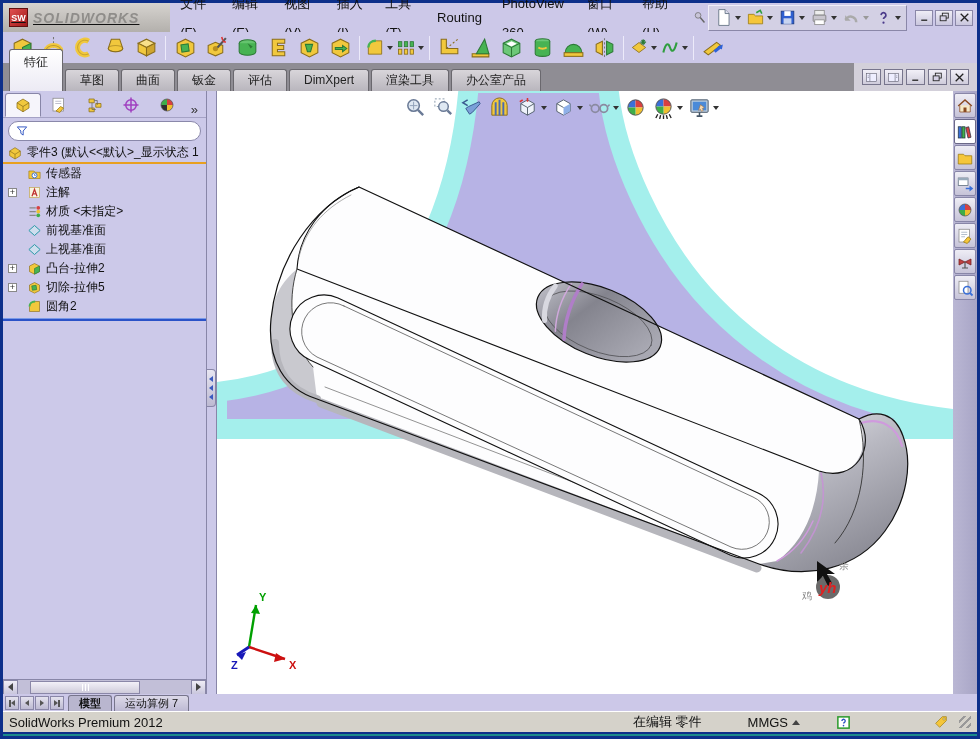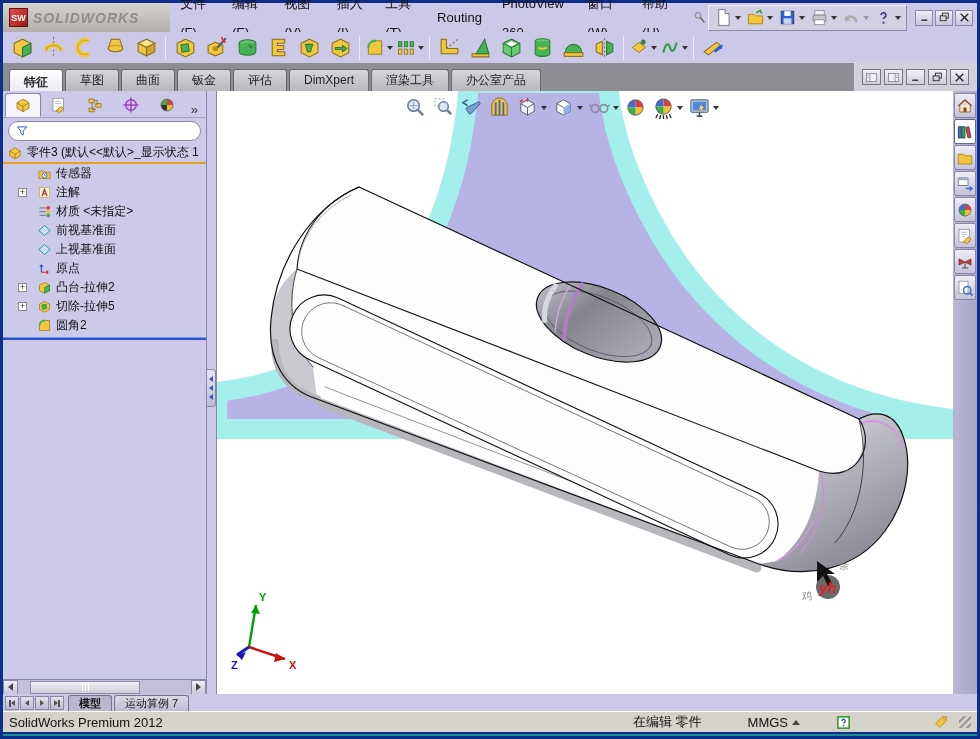--- a/index.html
+++ b/index.html
@@ -2,55 +2,55 @@
 <html><head>
 <meta charset="utf-8">
 <style>
   html,body{margin:0;padding:0;background:#555;}
   *{box-sizing:border-box;}
   #win{position:relative;width:980px;height:739px;background:#0d2f8a;padding:3px 3px 0 3px;
        font-family:"Liberation Sans","DejaVu Sans",sans-serif;font-size:13px;color:#111;overflow:hidden;}
   .row{width:974px;position:relative;}
   
   .menubar{height:29px;background:#ccc8e8;display:flex;align-items:center;}
-  .logo{width:198px;height:29px;background:linear-gradient(#d6d3cf,#b3b0ac);display:flex;align-items:center;gap:5px;padding-left:6px;}
+  .logo{width:198px;height:29px;background:linear-gradient(#d6d3cf,#b3b0ac);display:flex;align-items:center;gap:5px;padding-left:6px;text-decoration:underline;}
   .logocube{width:19px;height:19px;background:linear-gradient(135deg,#e05050,#a01818);border:1px solid #601010;
             color:#fff;font-size:9px;font-weight:bold;display:flex;align-items:center;justify-content:center;}
   .logotext{font-weight:bold;font-style:italic;color:#8f8d8a;letter-spacing:1px;font-size:14px;}
   .menus{display:flex;align-items:center;height:100%;}
   .menuitem{padding:0 10px;line-height:29px;cursor:default;}
   .stdtb{margin-left:auto;display:flex;align-items:center;gap:1px;background:#d3d0e4;border:1px solid;border-color:#f0eef8 #8a87a8 #8a87a8 #f0eef8;height:26px;padding:0 3px;}
   .tbtn{display:flex;align-items:center;padding:1px 2px;}
   .caret{width:0;height:0;border-left:3px solid transparent;border-right:3px solid transparent;border-top:4px solid #333;margin-left:2px;}
   .caret.dis{border-top-color:#999;}
   .winctl{display:flex;gap:2px;margin:0 4px 0 8px;}
   .winbtn{width:18px;height:16px;background:linear-gradient(#efedf6,#c9c6dd);border:1px solid #8a87a8;display:flex;align-items:center;justify-content:center;}
   
   .ftbrow{height:31px;background:#ccc8e8;display:flex;align-items:center;padding-left:4px;gap:1px;}
   .fbtn{width:30px;height:28px;display:flex;align-items:center;justify-content:center;border:1px solid transparent;}
   .vsep{width:1px;height:24px;background:#9a96c0;border-right:1px solid #eceafa;margin:0 3px;}
   
   .tabrow{height:28px;background:#8f8d94;display:flex;align-items:flex-end;padding-left:6px;}
   .ctab{height:22px;line-height:20px;padding:0 14px;margin-right:2px;font-size:12px;color:#222;
         background:linear-gradient(#d8d5da,#b9b6bd);border:1px solid #6a686e;border-bottom:none;border-radius:3px 3px 0 0;}
-  .ctab.active{height:22px;line-height:24px;background:linear-gradient(#ffffff,#eceaf4);font-weight:bold;margin-top:44px;}
+  .ctab.active{height:42px;line-height:24px;background:linear-gradient(#ffffff,#eceaf4);font-weight:normal;margin-top:44px;}
   .docctl{margin-left:auto;height:28px;display:flex;align-items:center;gap:3px;background:#d3d0da;padding:0 8px;}
   .dbtn{width:19px;height:16px;background:linear-gradient(#f2f0f8,#cfccdb);border:1px solid #77758c;display:flex;align-items:center;justify-content:center;}
   
   .main{height:603px;display:flex;}
   .lpanel{width:204px;background:#ccc9e9;border-right:1px solid #8886a8;display:flex;flex-direction:column;}
   .mgrtabs{height:27px;display:flex;align-items:flex-end;padding:2px 2px 0 2px;border-bottom:1px solid #a5a2c5;}
   .mtab{width:37px;height:24px;display:flex;align-items:center;justify-content:center;border:1px solid transparent;border-radius:3px 3px 0 0;}
   .mtab.active{background:#f6f5fb;border-color:#8886a8;border-bottom-color:#f6f5fb;}
   .morebtn{margin-left:auto;padding:0 6px;color:#333;font-size:13px;}
   .filterwrap{height:25px;padding:2px 5px;display:flex;align-items:center;}
   .filterpill{flex:1;height:20px;background:#fff;border:1px solid #8a88aa;border-radius:10px;display:flex;align-items:center;padding:0 6px;gap:4px;}
   .filterpill input{flex:1;border:none;outline:none;font-size:11px;background:transparent;}
   .treeroot{display:flex;align-items:center;gap:4px;height:21px;padding-left:4px;font-size:12px;border-bottom:2px solid #e8a020;white-space:nowrap;overflow:hidden;}
-  .tree{font-size:12px;padding-left:10px;}
+  .tree{font-size:12px;}
   .trow{display:flex;align-items:center;height:19px;position:relative;padding-left:24px;white-space:nowrap;}
   .trow .lbl{margin-left:4px;}
   .plusbox{position:absolute;left:5px;top:5px;width:9px;height:9px;background:#fff;border:1px solid #888;
            font-size:9px;line-height:7px;text-align:center;color:#333;}
   .rollback{height:3px;background:#2a52c8;margin-top:2px;border-top:1px solid #7a9ae8;}
   .panelfill{flex:1;}
   .hscroll{height:15px;background:#c2bfd8;display:flex;align-items:center;border-top:1px solid #8886a8;}
   .sarrow{width:15px;height:15px;background:linear-gradient(#efedf6,#c9c6dd);border:1px solid #8a87a8;display:flex;align-items:center;justify-content:center;}
   .tri-l{width:0;height:0;border-top:4px solid transparent;border-bottom:4px solid transparent;border-right:5px solid #444;}
   .tri-r{width:0;height:0;border-top:4px solid transparent;border-bottom:4px solid transparent;border-left:5px solid #444;}
@@ -481,29 +481,20 @@
             </span>
             <span class="lbl">前视基准面</span>
           </div>
           <div class="trow">
             <span style="display: flex;">
               <svg width="15" height="15" viewBox="0 0 24 24">
                 <path d="M12 4l9 8-9 8-9-8z" fill="#cfeef2" fill-opacity=".55" stroke="#2a9aa8" stroke-width="1.6"></path>
               </svg>
             </span>
             <span class="lbl">上视基准面</span>
-          </div>
-          <div class="trow">
-            <span style="display: flex;">
-              <svg width="15" height="15" viewBox="0 0 24 24">
-                <path d="M7 18V6M7 6L4.5 9M7 6l2.5 3" stroke="#2a50c0" stroke-width="1.8" fill="none"></path>
-                <path d="M7 18h11M18 18l-3-2.5M18 18l-3 2.5" stroke="#c03030" stroke-width="1.8" fill="none"></path>
-              </svg>
-            </span>
-            <span class="lbl">原点</span>
           </div>
           <div class="trow">
             <span class="plusbox">+</span>
             <span style="display: flex;">
               <svg width="15" height="15" viewBox="0 0 24 24">
                 <path d="M4 8l8-4 8 4v9l-8 4-8-4z" fill="#f1c83d" stroke="#8a6d1a"></path>
                 <path d="M12 12l8-4v9l-8 4z" fill="#47b353" stroke="#2c7a36"></path>
               </svg>
             </span>
             <span class="lbl">凸台-拉伸2</span>

